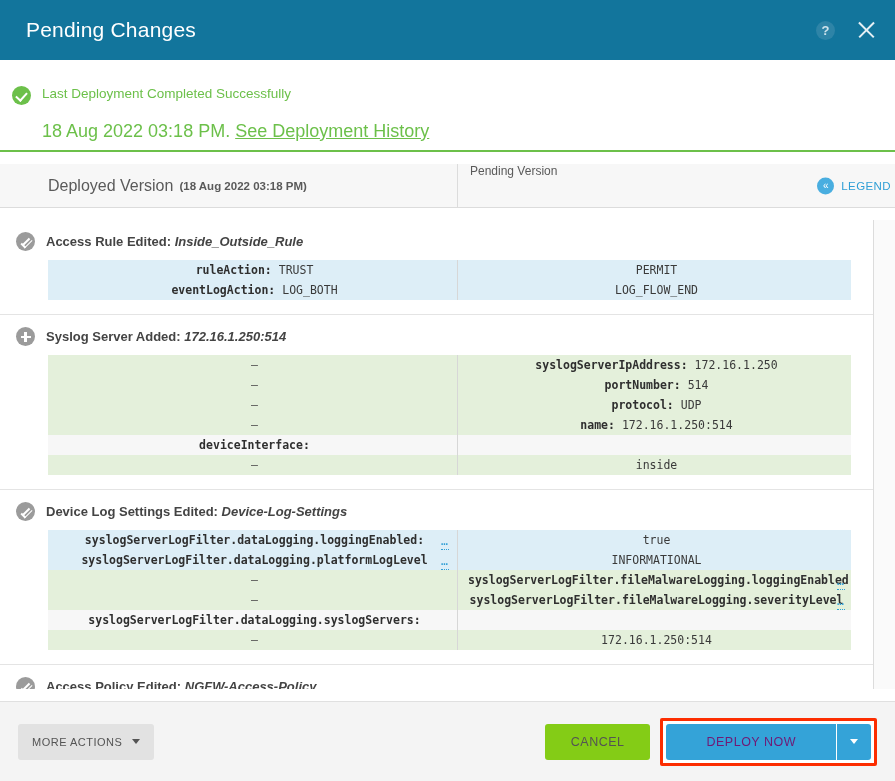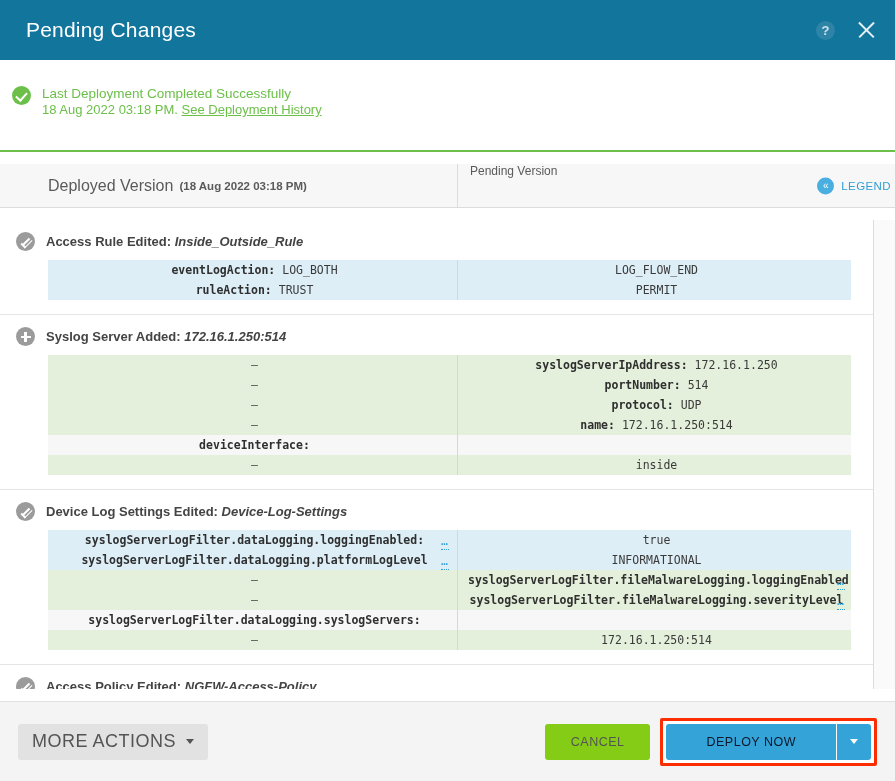--- a/index.html
+++ b/index.html
@@ -65,21 +65,21 @@
     width: 5px; height: 9px;
     border: solid #ffffff; border-width: 0 2px 2px 0;
     transform: rotate(42deg);
   }
   .banner-text { margin-left: 11px; }
   .banner-title {
     font-size: 13.5px; font-weight: normal; color: #6cc04a;
     line-height: 17px;
   }
   .banner-sub {
-    font-size: 13px; color: #6cc04a; margin-top: 0; line-height: 16px;
+    font-size: 18px; color: #6cc04a; margin-top: 21px; line-height: 16px;
   }
   .banner-sub a {
     color: #6cc04a; text-decoration: underline; cursor: pointer;
   }
   .green-rule { height: 2px; background: #6cc04a; flex: 0 0 2px; }
 
   
   .colhead {
     flex: 0 0 44px; height: 44px;
     display: flex; align-items: center;
@@ -204,21 +204,21 @@
     padding: 0 18px 0 18px;
     position: relative;
   }
   .btn {
     border: none; cursor: pointer;
     font-family: "Liberation Sans", sans-serif;
     letter-spacing: .5px;
   }
   .btn-more {
     background: #e2e2e2; color: #545454;
-    font-size: 18px; height: 36px;
+    font-size: 11px; height: 36px;
     padding: 0 14px; border-radius: 3px;
     display: flex; align-items: center; gap: 10px;
   }
   .caret {
     width: 0; height: 0;
     border-left: 4.5px solid transparent;
     border-right: 4.5px solid transparent;
     border-top: 5.5px solid currentColor;
   }
   .footer-right {
@@ -228,21 +228,21 @@
     background: #84cc16; color: #545454;
     font-size: 12.5px; height: 36px;
     padding: 0 26px; border-radius: 3px;
   }
   .deploy-wrap {
     border: 3px solid #fc2d00;
     padding: 3px; border-radius: 2px; background: #ffffff;
     display: flex;
   }
   .btn-deploy {
-    background: #34a3d8; color: #0f172a;
+    background: #34a3d8; color: #701a75;
     font-size: 12.5px; height: 36px;
     padding: 0 40px; border-radius: 3px 0 0 3px;
     border-right: 1px solid #ffffff;
   }
   .btn-deploy-caret {
     background: #34a3d8; color: #ffffff;
     width: 34px; height: 36px; border-radius: 0 3px 3px 0;
     display: flex; align-items: center; justify-content: center;
   }
 </style>
@@ -287,26 +287,26 @@
 
   <div class="body-wrap">
     <div class="scroll-area" id="sections-host">
         <div class="section">
           <div class="sec-head">
             <div class="sec-icon pencil"></div>
             <div class="sec-title"><span>Access Rule Edited:</span> <span class="val">Inside_Outside_Rule</span></div>
           </div>
           <div class="diff">
             <div class="diff-row changed">
+              <div class="cell left"><span class="k">ruleAction:</span> <span class="v">TRUST</span></div>
+              <div class="cell right"><span class="v">PERMIT</span></div>
+            </div>
+            <div class="diff-row changed">
               <div class="cell left"><span class="k">eventLogAction:</span> <span class="v">LOG_BOTH</span></div>
               <div class="cell right"><span class="v">LOG_FLOW_END</span></div>
-            </div>
-            <div class="diff-row changed">
-              <div class="cell left"><span class="k">ruleAction:</span> <span class="v">TRUST</span></div>
-              <div class="cell right"><span class="v">PERMIT</span></div>
             </div>
           </div>
         </div>
         <div class="section">
           <div class="sec-head">
             <div class="sec-icon plus"></div>
             <div class="sec-title"><span>Syslog Server Added:</span> <span class="val">172.16.1.250:514</span></div>
           </div>
           <div class="diff">
             <div class="diff-row added">

